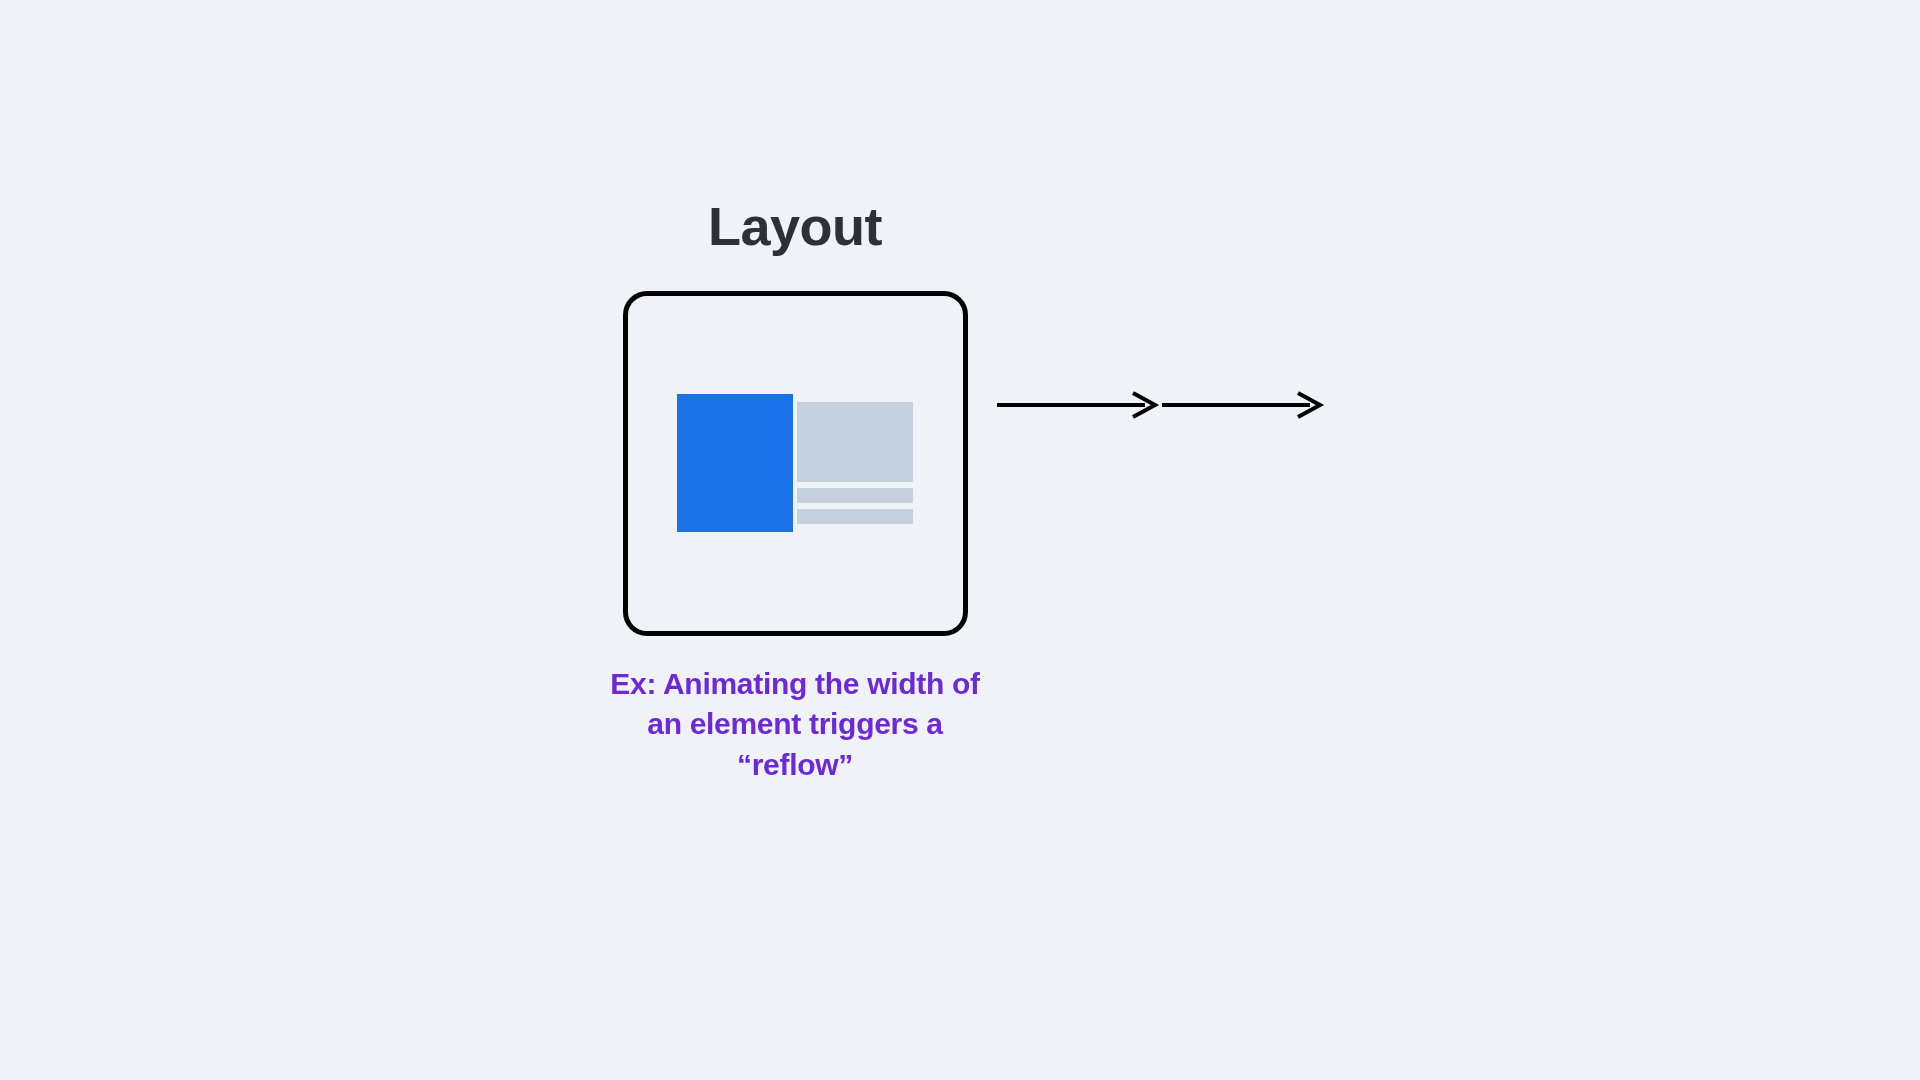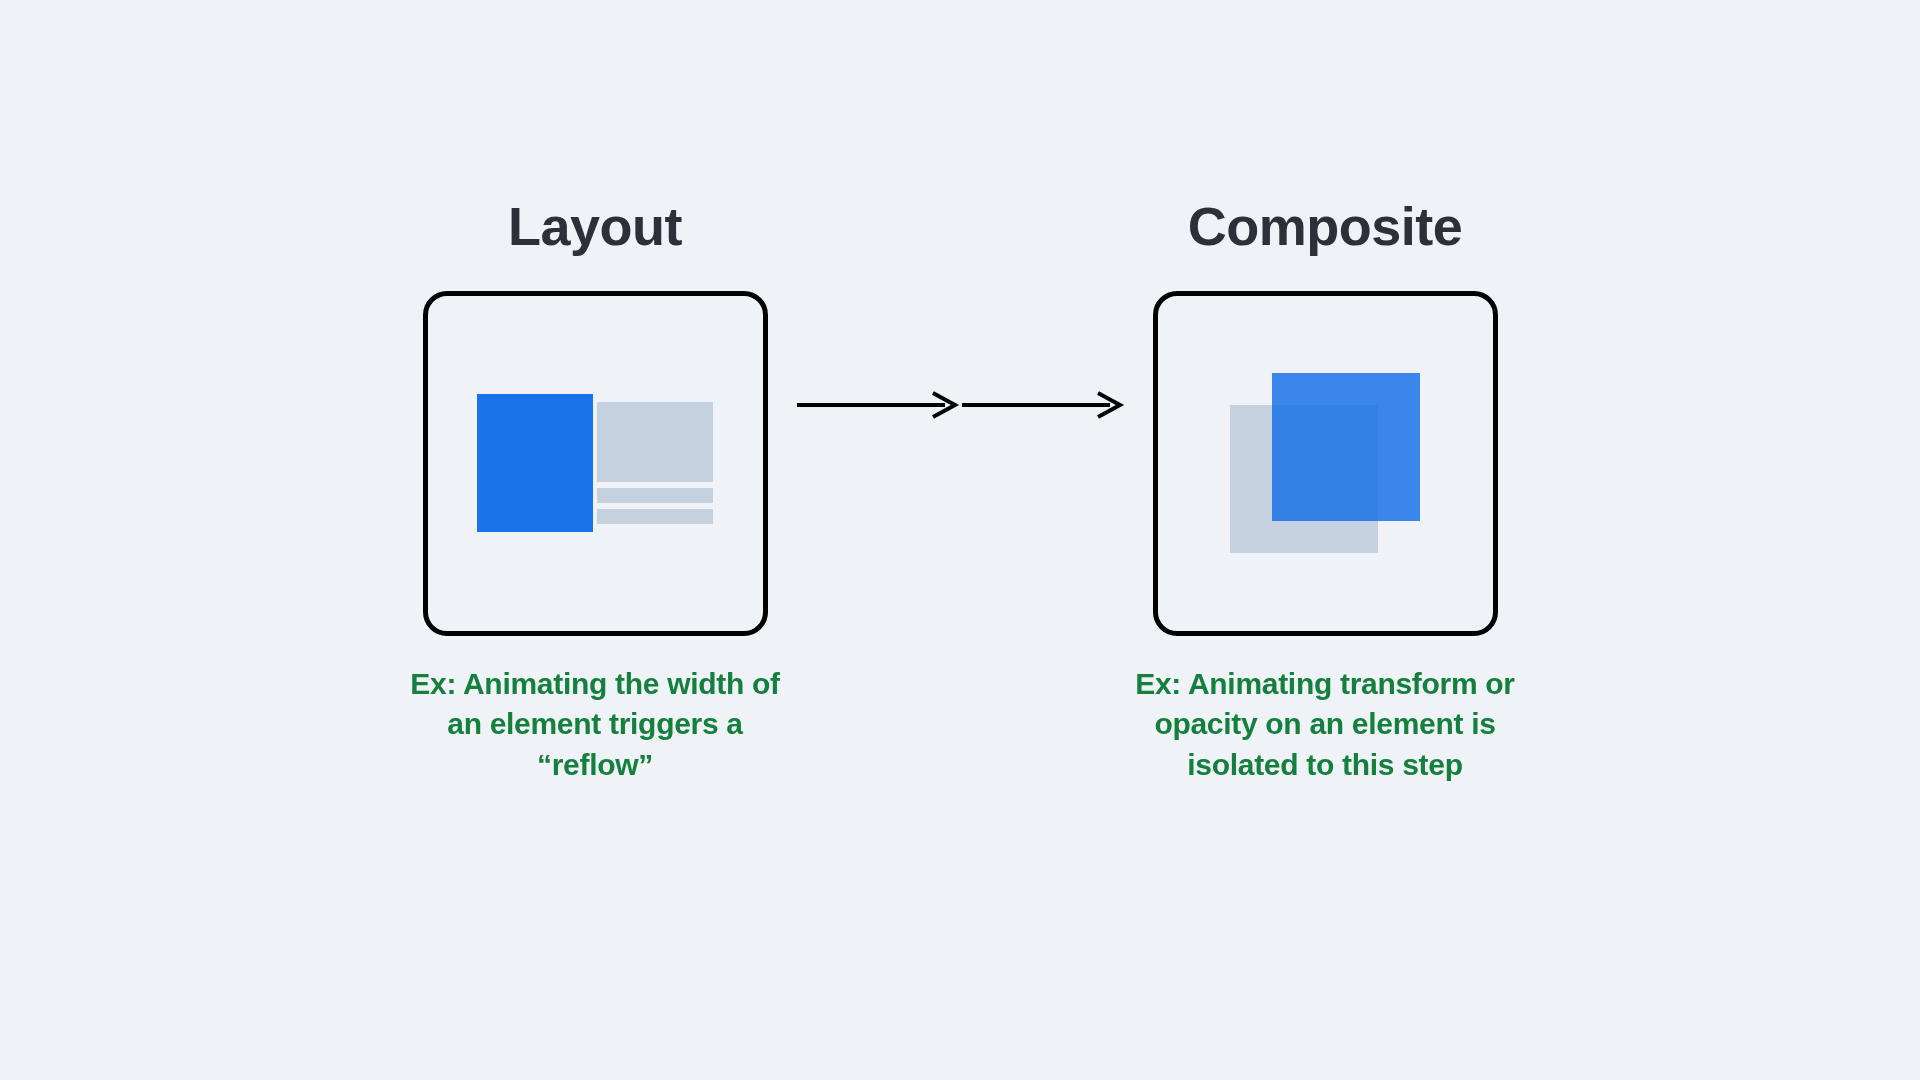--- a/index.html
+++ b/index.html
@@ -112,21 +112,21 @@
       width: 148px;
       height: 148px;
       background: rgba(26, 115, 232, 0.85);
       right: 0;
       top: 0;
     }
     
     .step-caption {
       font-size: 30px;
       font-weight: 600;
-      color: #15803d;
+      color: #6d28d9;
       text-align: center;
       line-height: 1.35;
       max-width: 390px;
       letter-spacing: -0.3px;
     }
     
     .arrow {
       margin-top: 195px;
       width: 165px;
       display: flex;
@@ -167,24 +167,14 @@
   </div>
 
 
   <div class="arrow">
     <svg viewBox="0 0 165 30">
       <line x1="2" y1="15" x2="150" y2="15" stroke="#000" stroke-width="4"></line>
       <path d="M 138 3 L 160 15 L 138 27" fill="none" stroke="#000" stroke-width="4" stroke-linecap="butt"></path>
     </svg>
   </div>
 
-  <div class="step">
-    <div class="step-title">Composite</div>
-    <div class="step-box">
-      <div class="composite-illustration">
-        <div class="composite-back"></div>
-        <div class="composite-front"></div>
-      </div>
-    </div>
-    <div class="step-caption">Ex: Animating transform or opacity on an element is isolated to this step</div>
-  </div>
 
 </div>
 
 </body></html>

